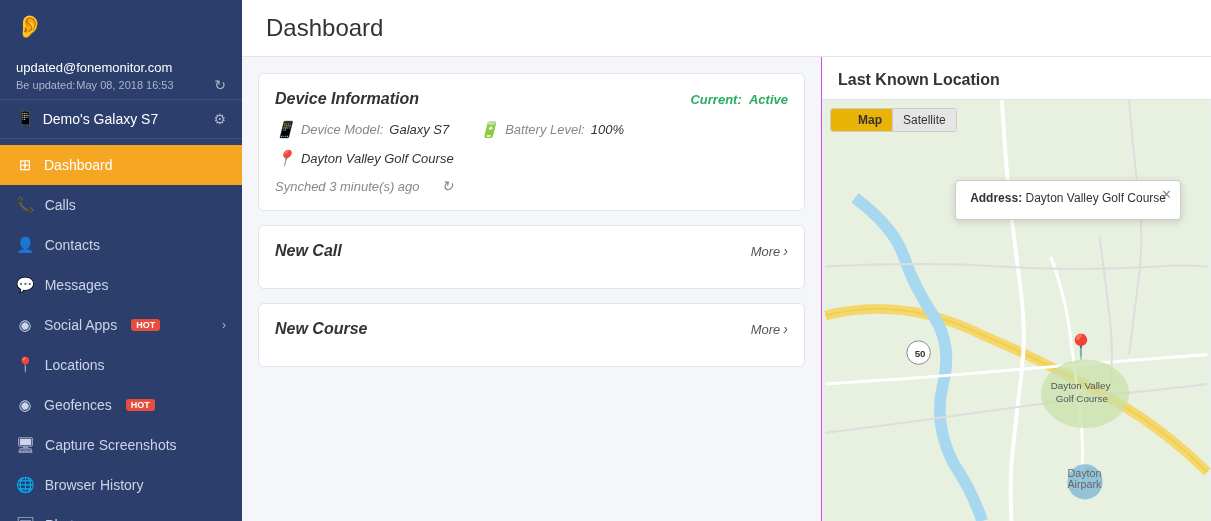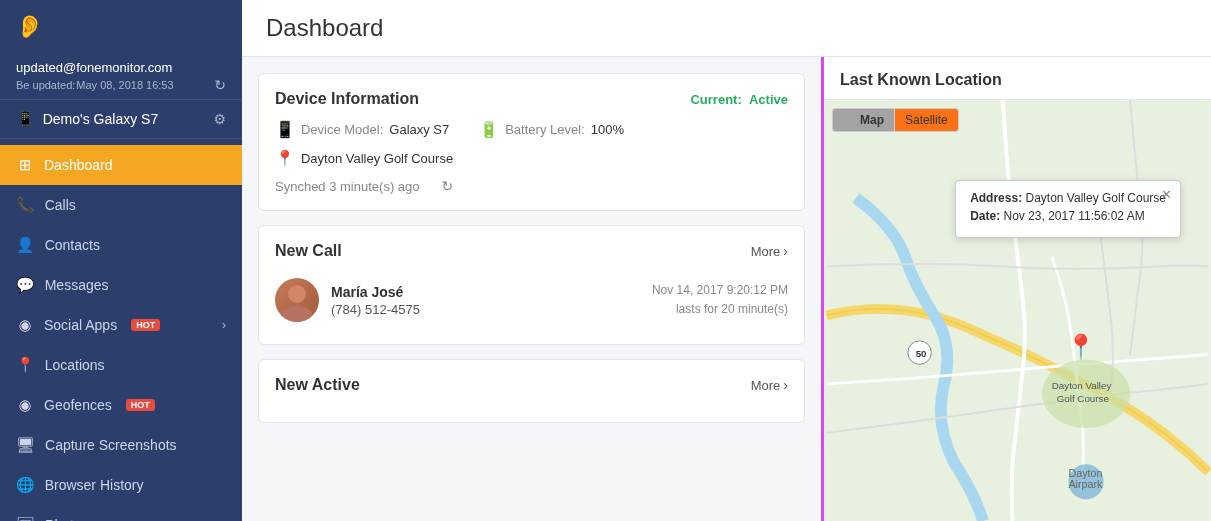--- a/index.html
+++ b/index.html
@@ -127,20 +127,21 @@
       gap: 14px;
       overflow-y: auto;
     }
 
     
     .card {
       background: #fff;
       border: 1px solid #e0e4ec;
       border-radius: 6px;
       padding: 16px;
+      font-style: italic;
     }
     .card-header {
       display: flex;
       justify-content: space-between;
       align-items: center;
       margin-bottom: 12px;
     }
     .card-title { font-size: 16px; font-weight: 600; color: #333; }
     .card-more { color: #555; font-size: 13px; cursor: pointer; display: flex; align-items: center; gap: 3px; }
 
@@ -197,21 +198,21 @@
     .call-details { flex: 1; }
     .caller-name { font-size: 14px; font-weight: 600; color: #333; }
     .caller-number { font-size: 13px; color: #555; margin-top: 2px; }
     .call-time-info { text-align: right; font-size: 12px; color: #888; line-height: 1.6; }
 
     
     #map-panel {
       width: 390px;
       min-width: 390px;
       background: #fff;
-      border-left: 3px solid #d946ef;
+      border-left: 1px solid #d946ef;
       display: flex;
       flex-direction: column;
       overflow: hidden;
     }
     #map-title {
       padding: 14px 16px 10px 16px;
       font-size: 16px;
       font-weight: 600;
       color: #333;
       background: #fff;
@@ -238,23 +239,23 @@
       background: #fff;
       border: 1px solid #ccc;
       border-radius: 3px;
       overflow: hidden;
     }
     .map-control-btn {
       padding: 4px 10px;
       font-size: 12px;
       color: #333;
       cursor: pointer;
-      background: #f97316;
-    }
-    .map-control-btn.active { background: #a3a3a3; font-weight: 600; padding-left: 27px; }
+      background: #e5e5e5;
+    }
+    .map-control-btn.active { background: #eab308; font-weight: 600; padding-left: 27px; }
     .map-control-btn:not(:last-child) { border-right: 1px solid #ccc; }
 
     
     .map-popup {
       position: absolute;
       top: 80px;
       right: 30px;
       background: #fff;
       border: 1px solid #ccc;
       border-radius: 4px;
@@ -396,41 +397,25 @@
       </div>
 
       <div class="card">
         <div class="card-header">
           <span class="card-title">New Call</span>
           <span class="card-more">
             <span>More</span>
             <span style="font-size:14px;">›</span>
           </span>
         </div>
-        <div class="call-row">
-          <div class="avatar" style="background: linear-gradient(135deg,#c97b5b,#a05a3a);">
-            <svg width="44" height="44" viewBox="0 0 44 44">
-              <circle cx="22" cy="16" r="9" fill="#d4856a"></circle>
-              <ellipse cx="22" cy="38" rx="16" ry="10" fill="#b87060"></ellipse>
-            </svg>
-          </div>
-          <div class="call-details">
-            <div class="caller-name">María José</div>
-            <div class="caller-number">(784) 512-4575</div>
-          </div>
-          <div class="call-time-info">
-            <div>Nov 14, 2017 9:20:12 PM</div>
-            <div>lasts for 20 minute(s)</div>
-          </div>
-        </div>
       </div>
 
       <div class="card">
         <div class="card-header">
-          <span class="card-title">New Active</span>
+          <span class="card-title">New Course</span>
           <span class="card-more">
             <span>More</span>
             <span style="font-size:14px;">›</span>
           </span>
         </div>
       </div>
 
     </div>
 
     <div id="map-panel">
@@ -474,24 +459,20 @@
           <div class="map-control-btn">Satellite</div>
         </div>
 
         
         <div class="map-popup">
           <span class="map-popup-close">✕</span>
           <div class="popup-row">
             <span class="popup-label">Address:</span>
             <span>Dayton Valley Golf Course</span>
           </div>
-          <div class="popup-row">
-            <span class="popup-label">Date:</span>
-            <span>Nov 23, 2017 11:56:02 AM</span>
-          </div>
         </div>
 
         
         <div class="map-pin">📍</div>
       </div>
     </div>
   </div>
 </div>
 
 </body></html>

